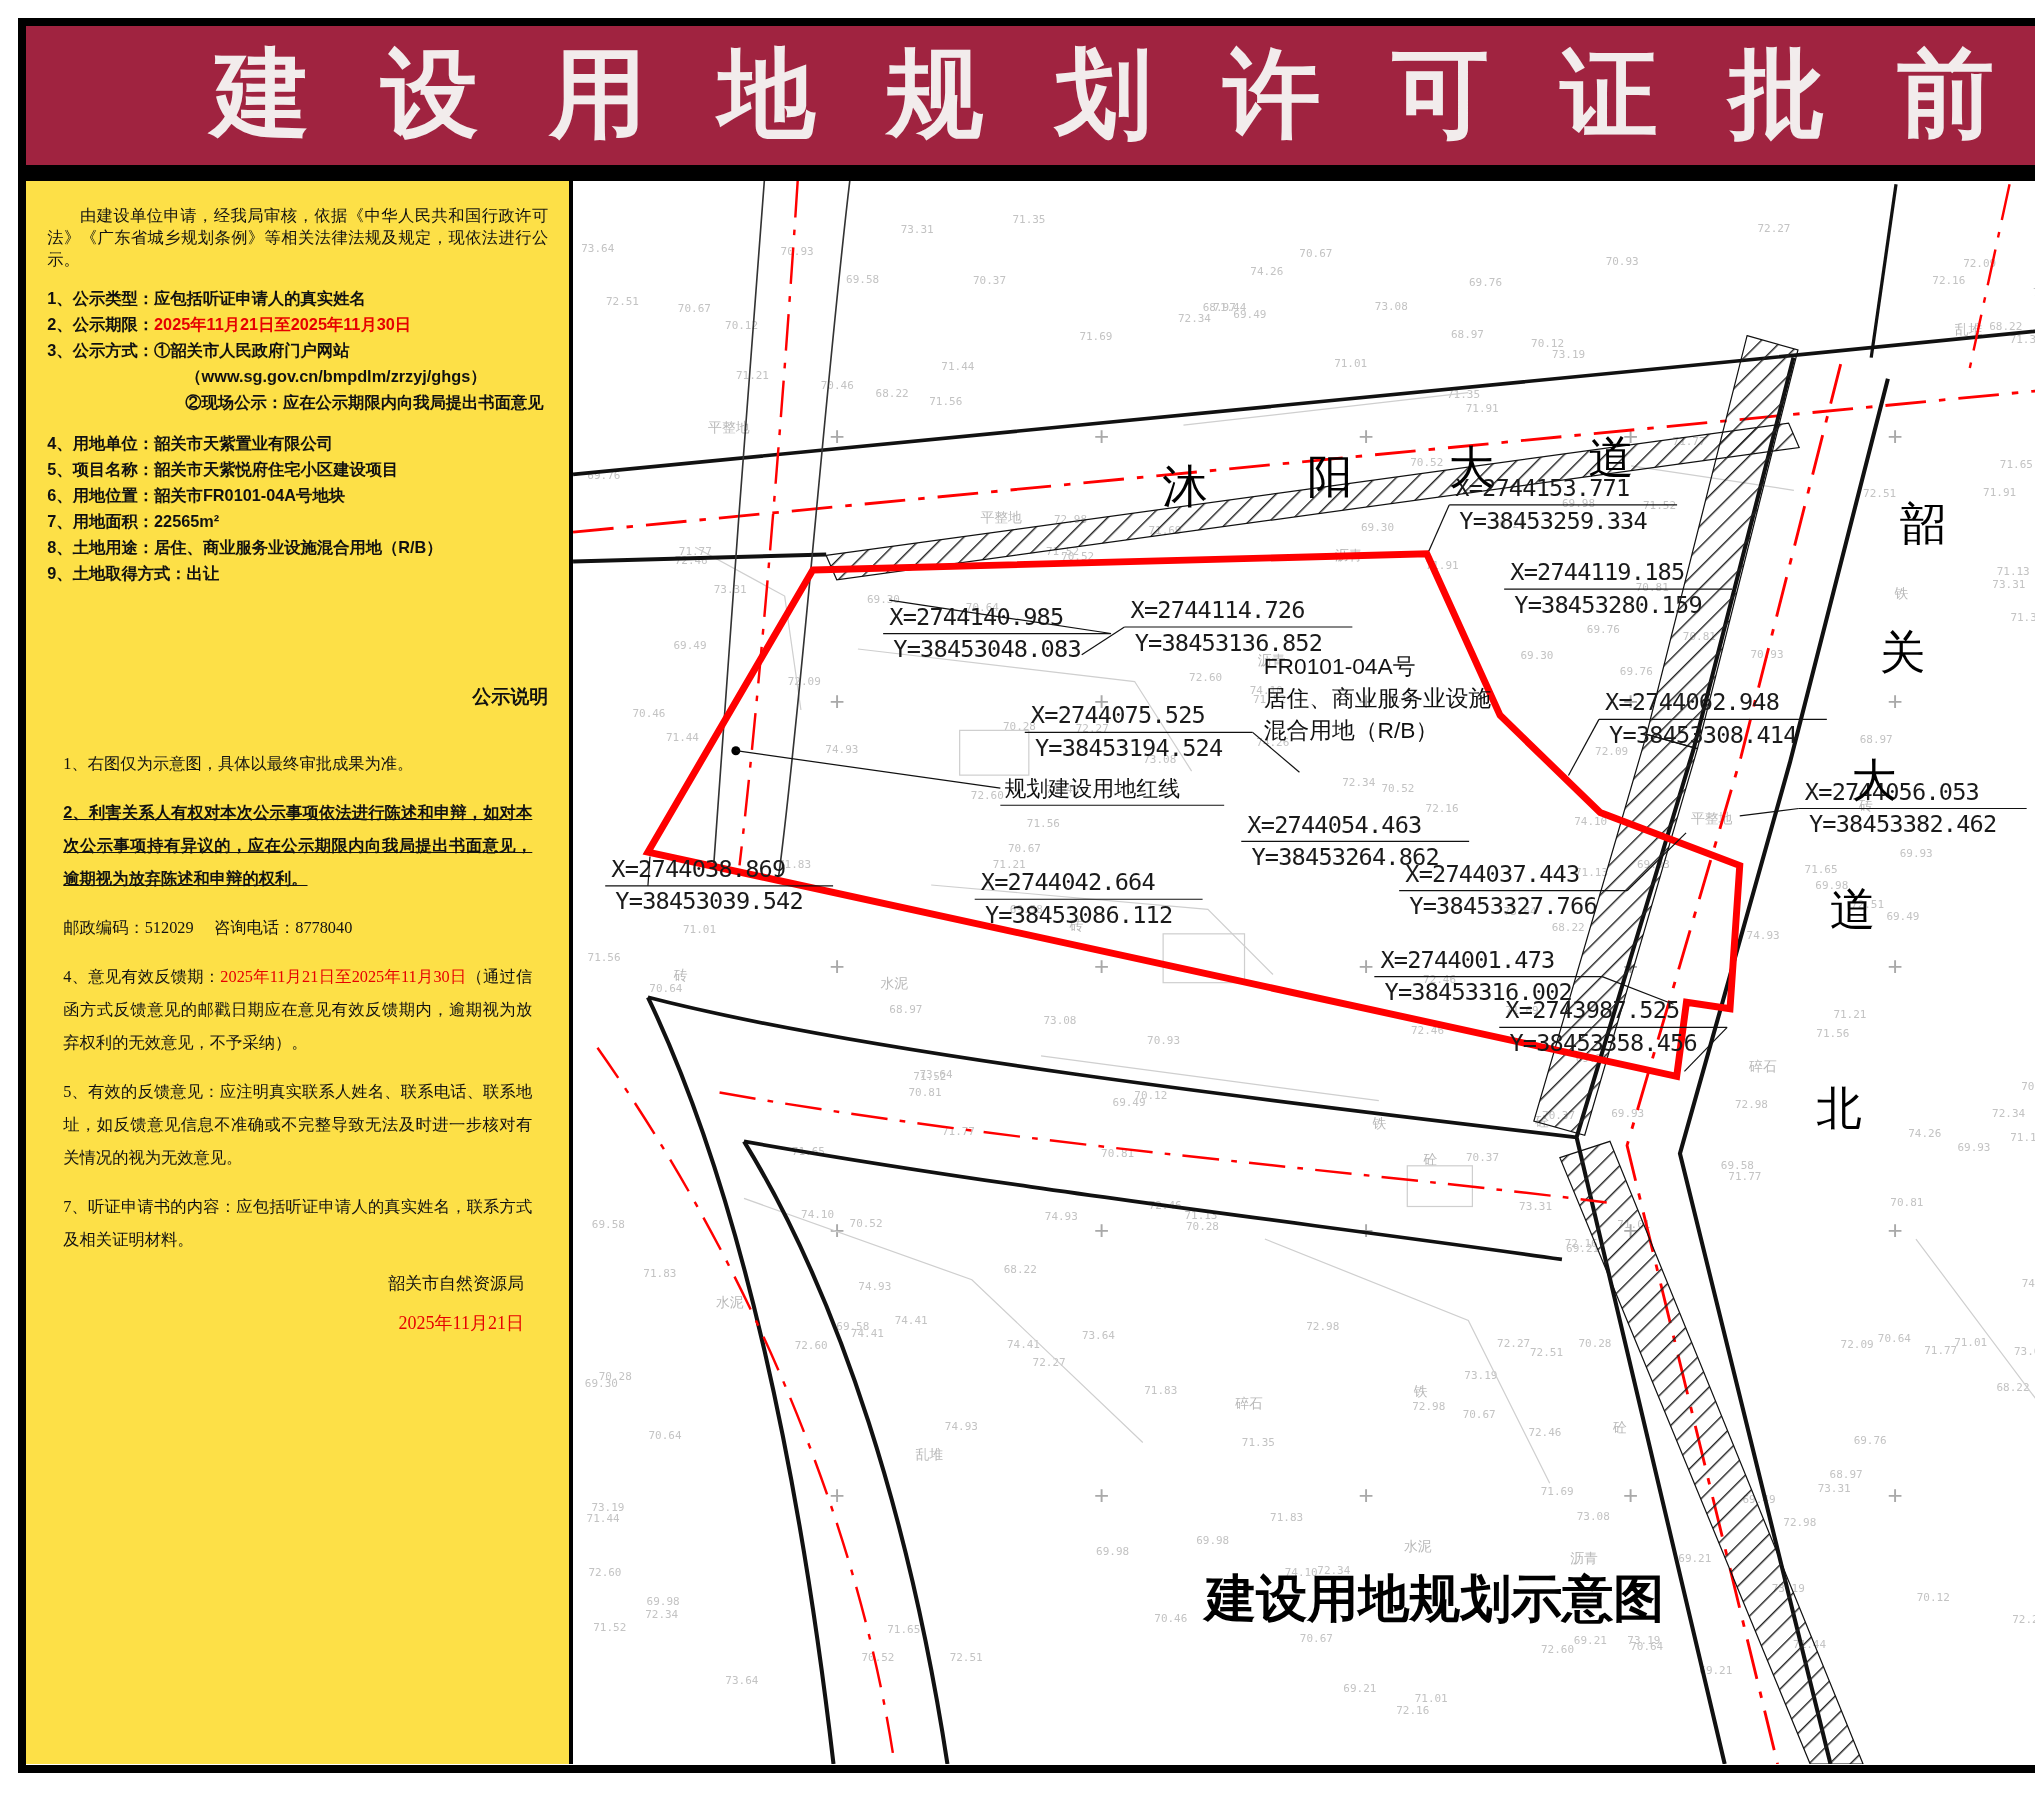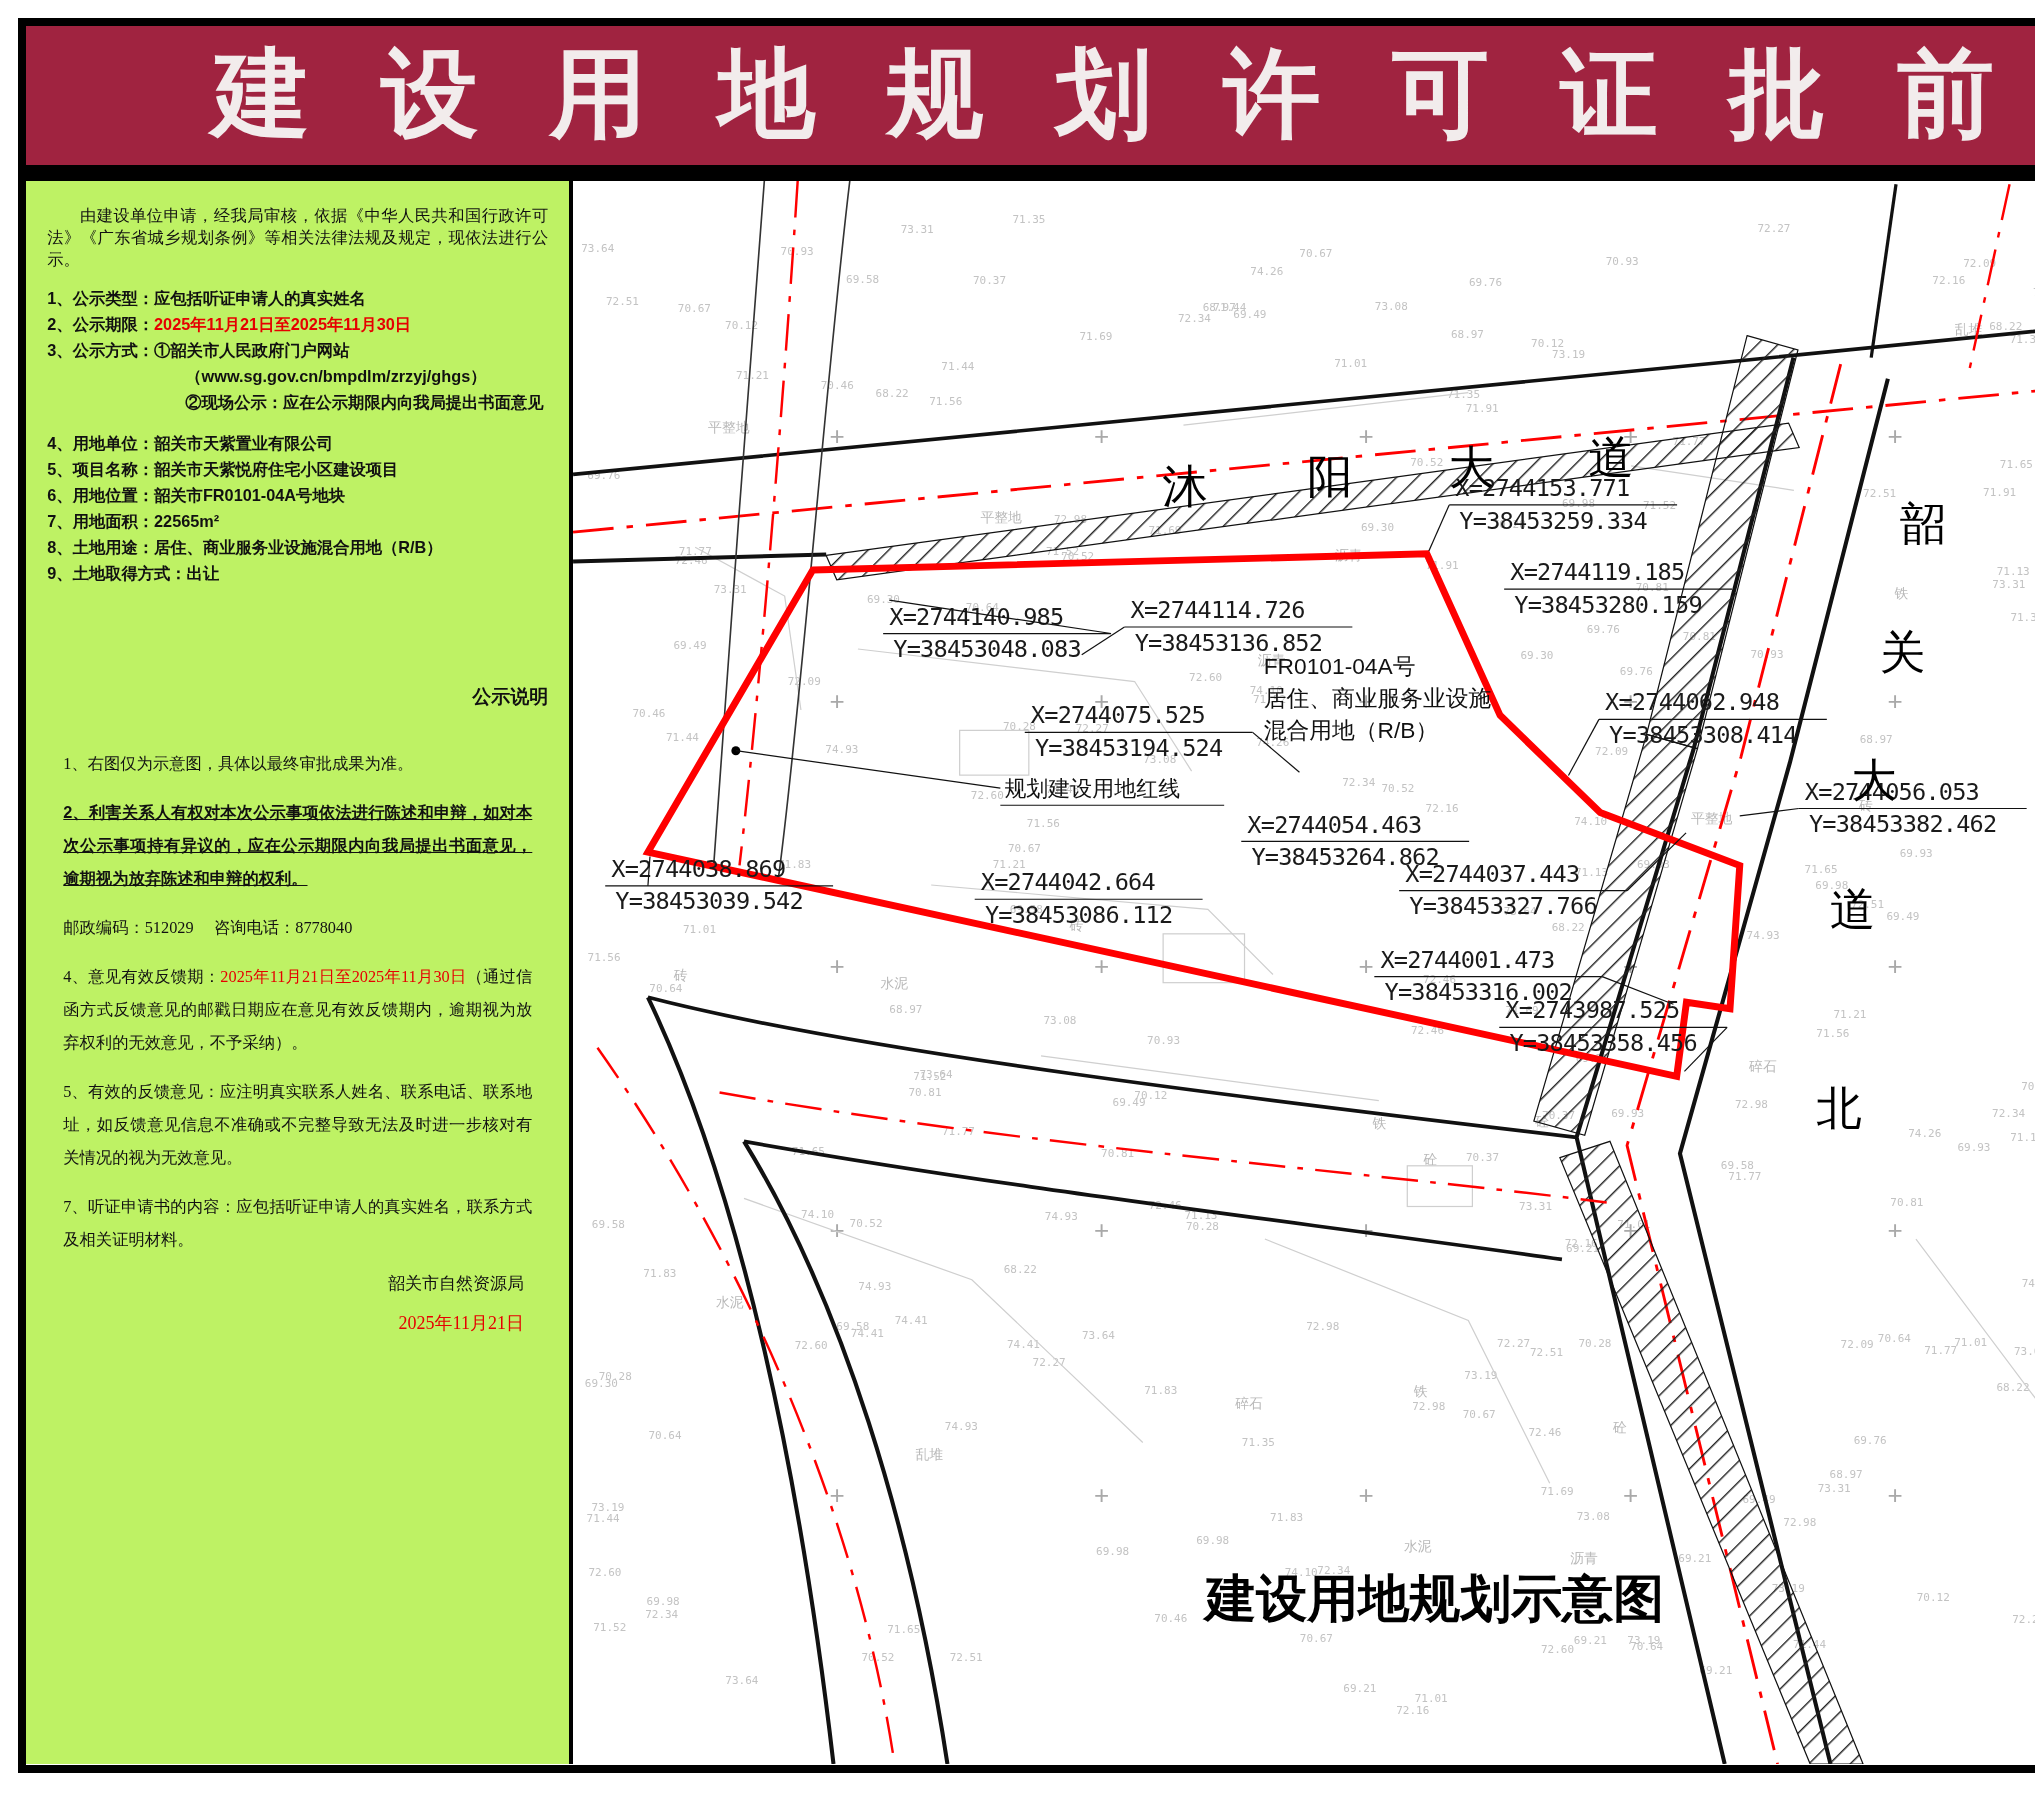--- a/index.html
+++ b/index.html
@@ -12,21 +12,21 @@
           display:flex;align-items:center;justify-content:center;}
   .banner h1{margin:0;color:#f2ecec;font-size:97px;font-weight:bold;
              font-family:"Liberation Serif",serif;letter-spacing:23.6px;white-space:nowrap;}
 
   
   .frame{position:absolute;left:18.3px;top:173px;width:2531px;height:1600px;
          border:8.1px solid #000;box-sizing:border-box;background:#fff;}
 
   
   .panel-left{position:absolute;left:0;top:0;width:547px;height:1583px;
-              background:#bef264;border-right:4.9px solid #000;box-sizing:border-box;
+              background:#fde047;border-right:4.9px solid #000;box-sizing:border-box;
               padding:23.6px 21px 0 21px;color:#111;}
   .intro{font-size:16.3px;line-height:22px;text-align:justify;text-indent:2em;margin:0 0 14px 0;}
   .item{font-family:"Liberation Sans",sans-serif;font-weight:bold;
         font-size:16.3px;line-height:26px;white-space:nowrap;}
   .item .val{font-weight:bold;}
   .item.sp{margin-top:15.5px;}
   .sub{padding-left:138px;font-weight:bold;}
   .red{color:#e60000;}
   .stmt-title{font-family:"Liberation Sans",sans-serif;font-weight:bold;font-size:19px;
               text-align:right;margin:98px 0 37px 0;}

